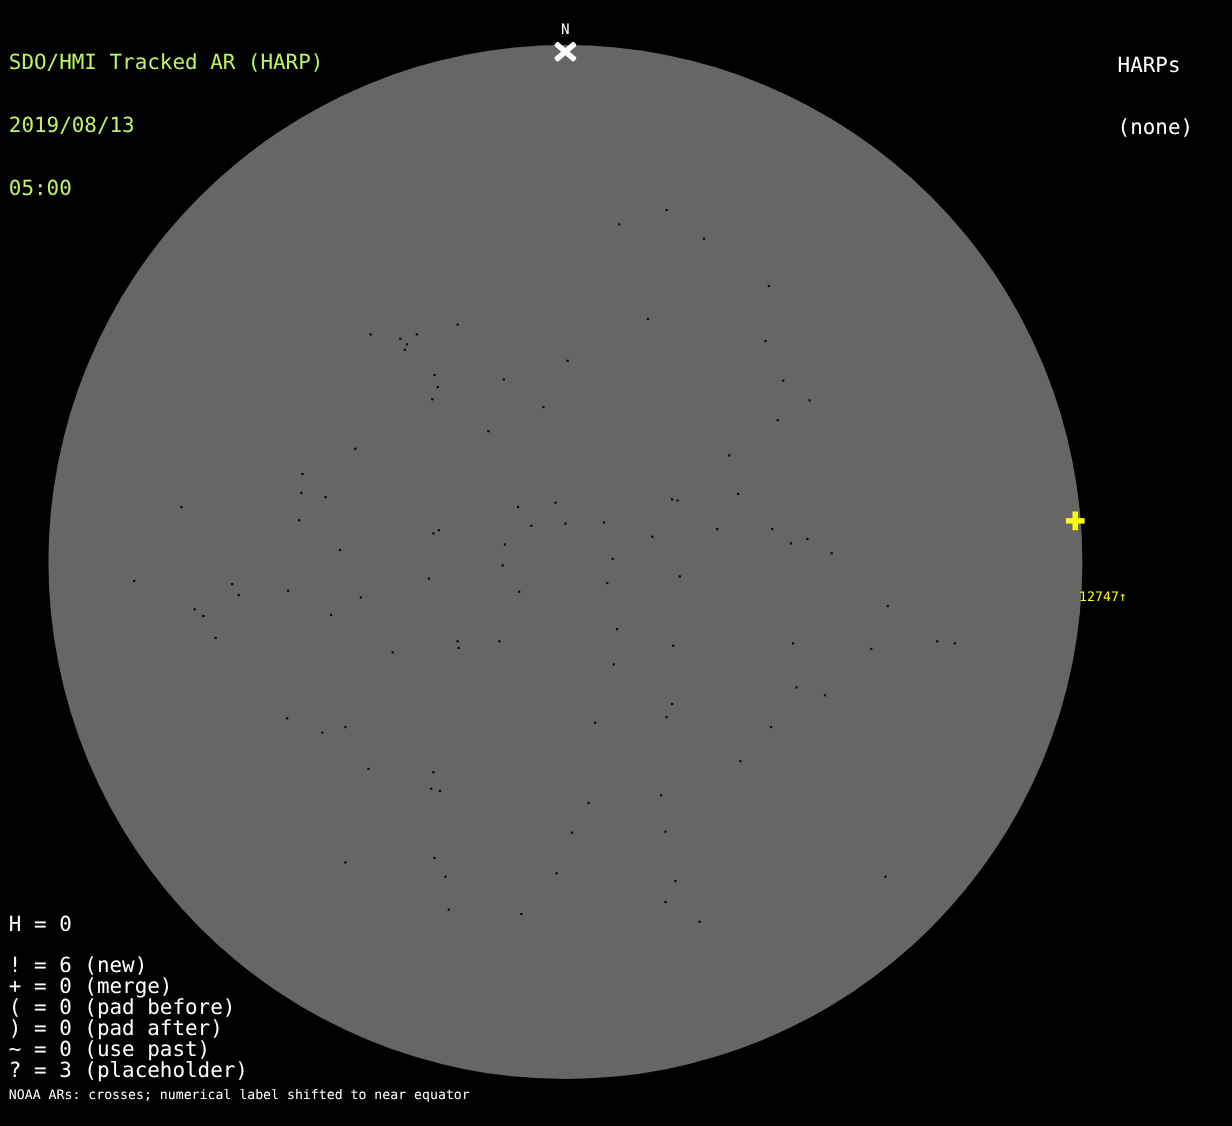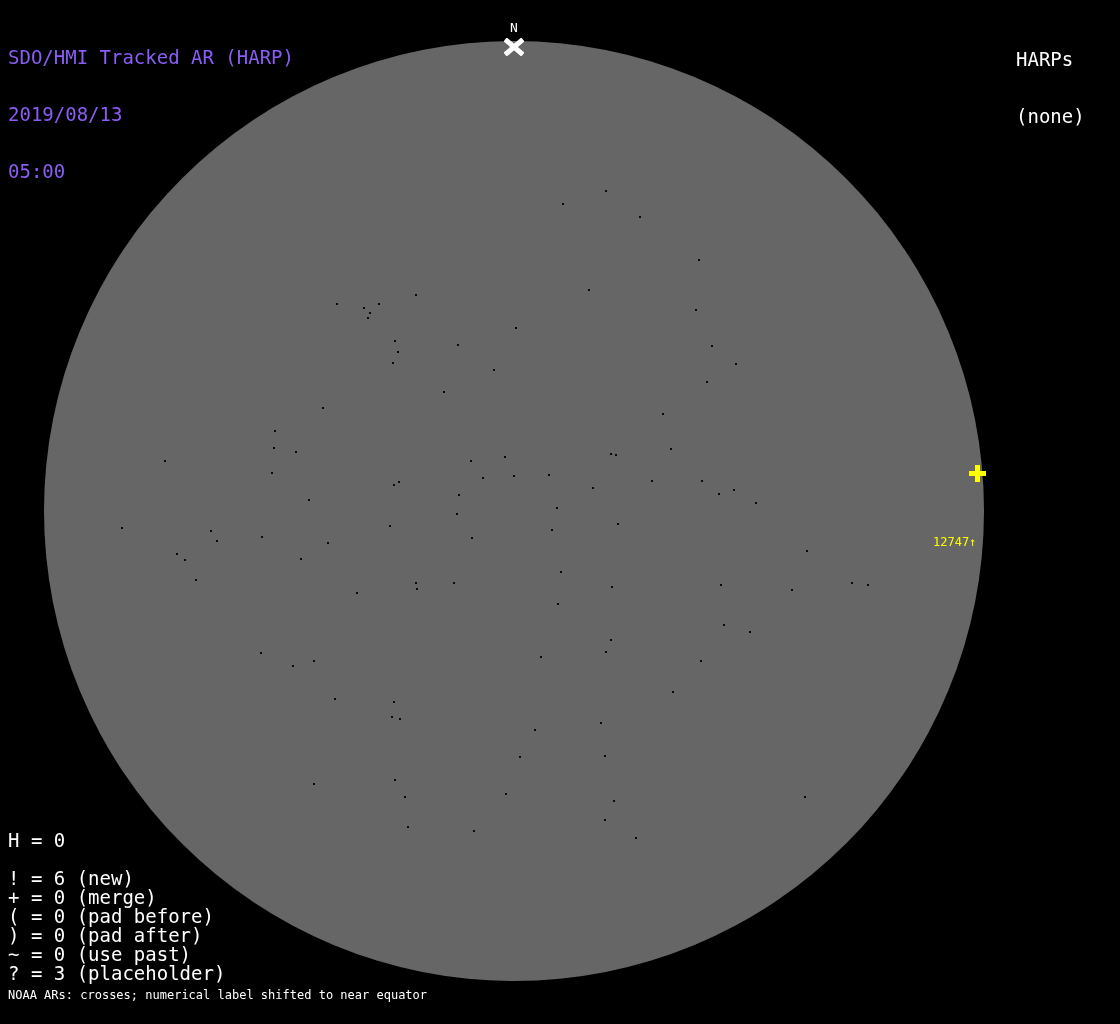--- a/index.html
+++ b/index.html
@@ -20,21 +20,21 @@
   }
   .speckle {
     position: absolute;
     width: 2px; height: 2px;
     background: #0a0a0a;
   }
 
   
   .header {
     position: absolute; left: 8px; top: 10px;
-    color: #8b5cf6; font-size: 19px; line-height: 19px;
+    color: #bef264; font-size: 19px; line-height: 19px;
     white-space: pre;
   }
 
   
   .tr-col { position: absolute; top: 12px; font-size: 19px; line-height: 19px; white-space: pre; }
   #noaa-col { left: 901px; color: #ffff00; }
   #harps-col { left: 1016px; color: #ffffff; }
 
   
   #north-label {
@@ -197,20 +197,20 @@
   <div id="north-label">N</div>
   <svg id="north-cross" width="20" height="18">
     <line x1="3" y1="3" x2="17" y2="15" stroke="#ffffff" stroke-width="5" stroke-linecap="square"></line>
     <line x1="17" y1="3" x2="3" y2="15" stroke="#ffffff" stroke-width="5" stroke-linecap="square"></line>
   </svg>
 
   <div id="noaa-cross" style="left: 969px; top: 465px;">
     <div class="bar-h"></div>
     <div class="bar-v"></div>
   </div>
-  <div id="noaa-num" style="left: 933px; top: 536px;">12747↑</div>
+  <div id="noaa-num" style="left: 981px; top: 536px;">12747↑</div>
 
   <div id="legend-h">H = 0</div>
   <div id="legend-lines"><div>! = 6 (new)</div><div>+ = 0 (merge)</div><div>( = 0 (pad before)</div><div>) = 0 (pad after)</div><div>~ = 0 (use past)</div><div>? = 3 (placeholder)</div></div>
 
   <div id="footer"><div>NOAA ARs: crosses; numerical label shifted to near equator</div></div>
 
 </div>
 
 </body></html>

